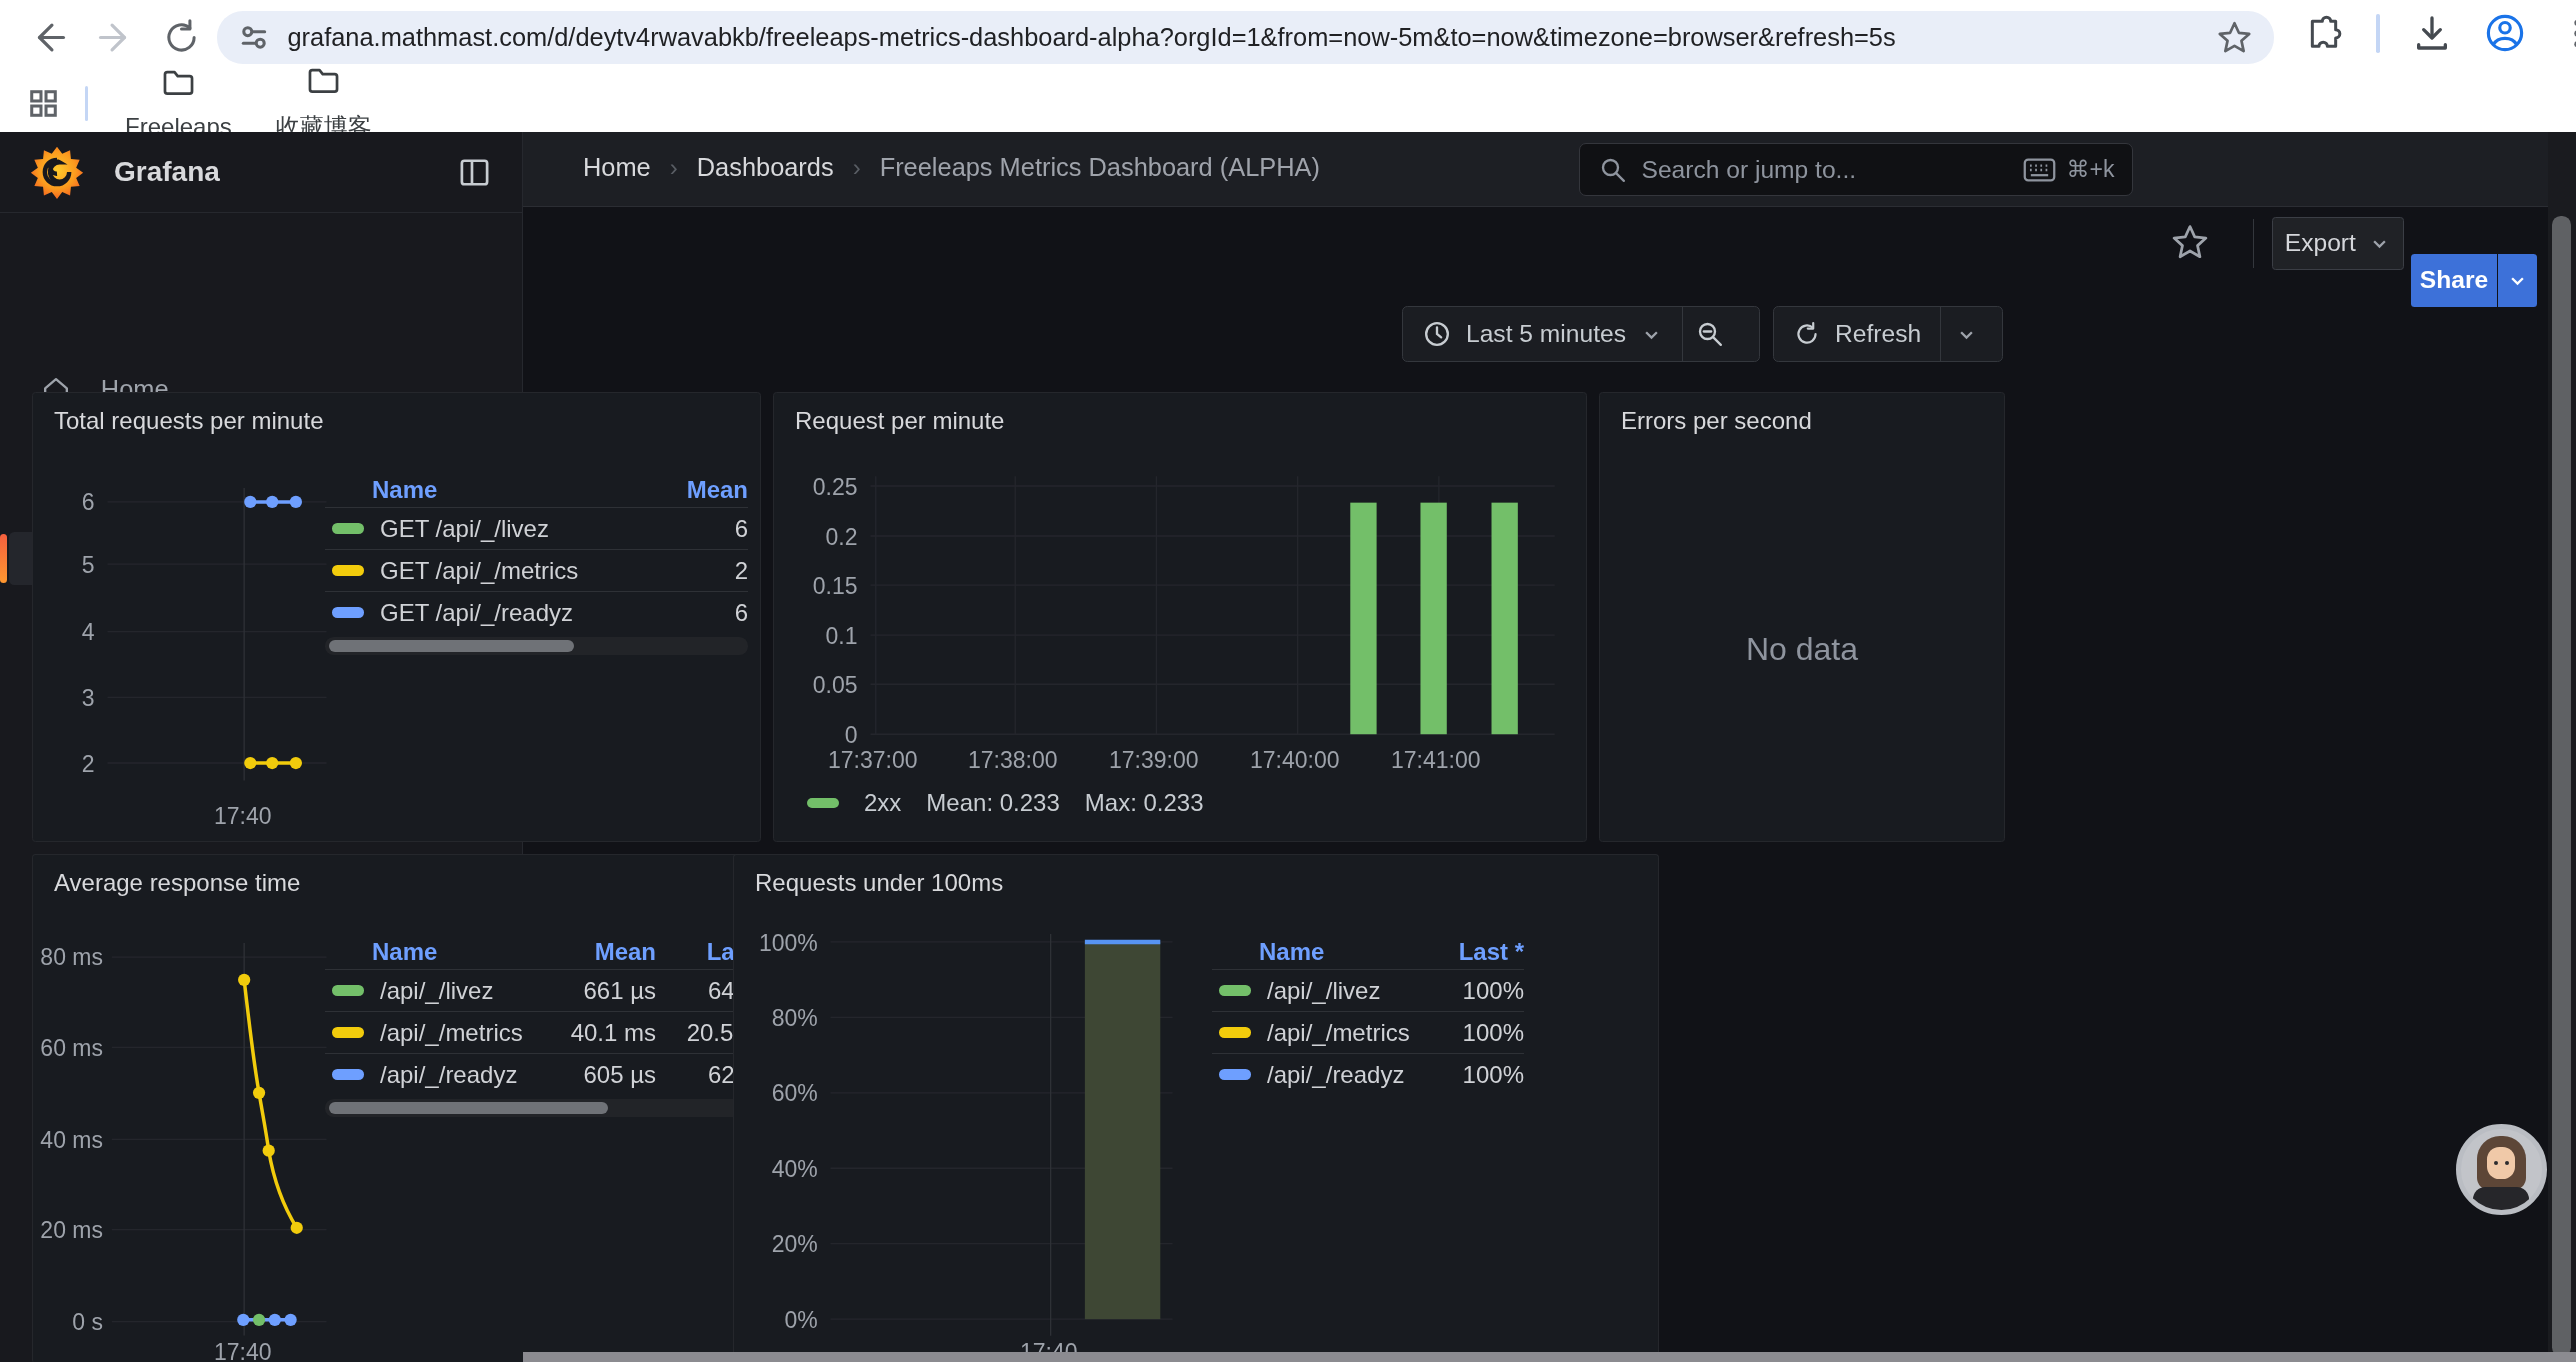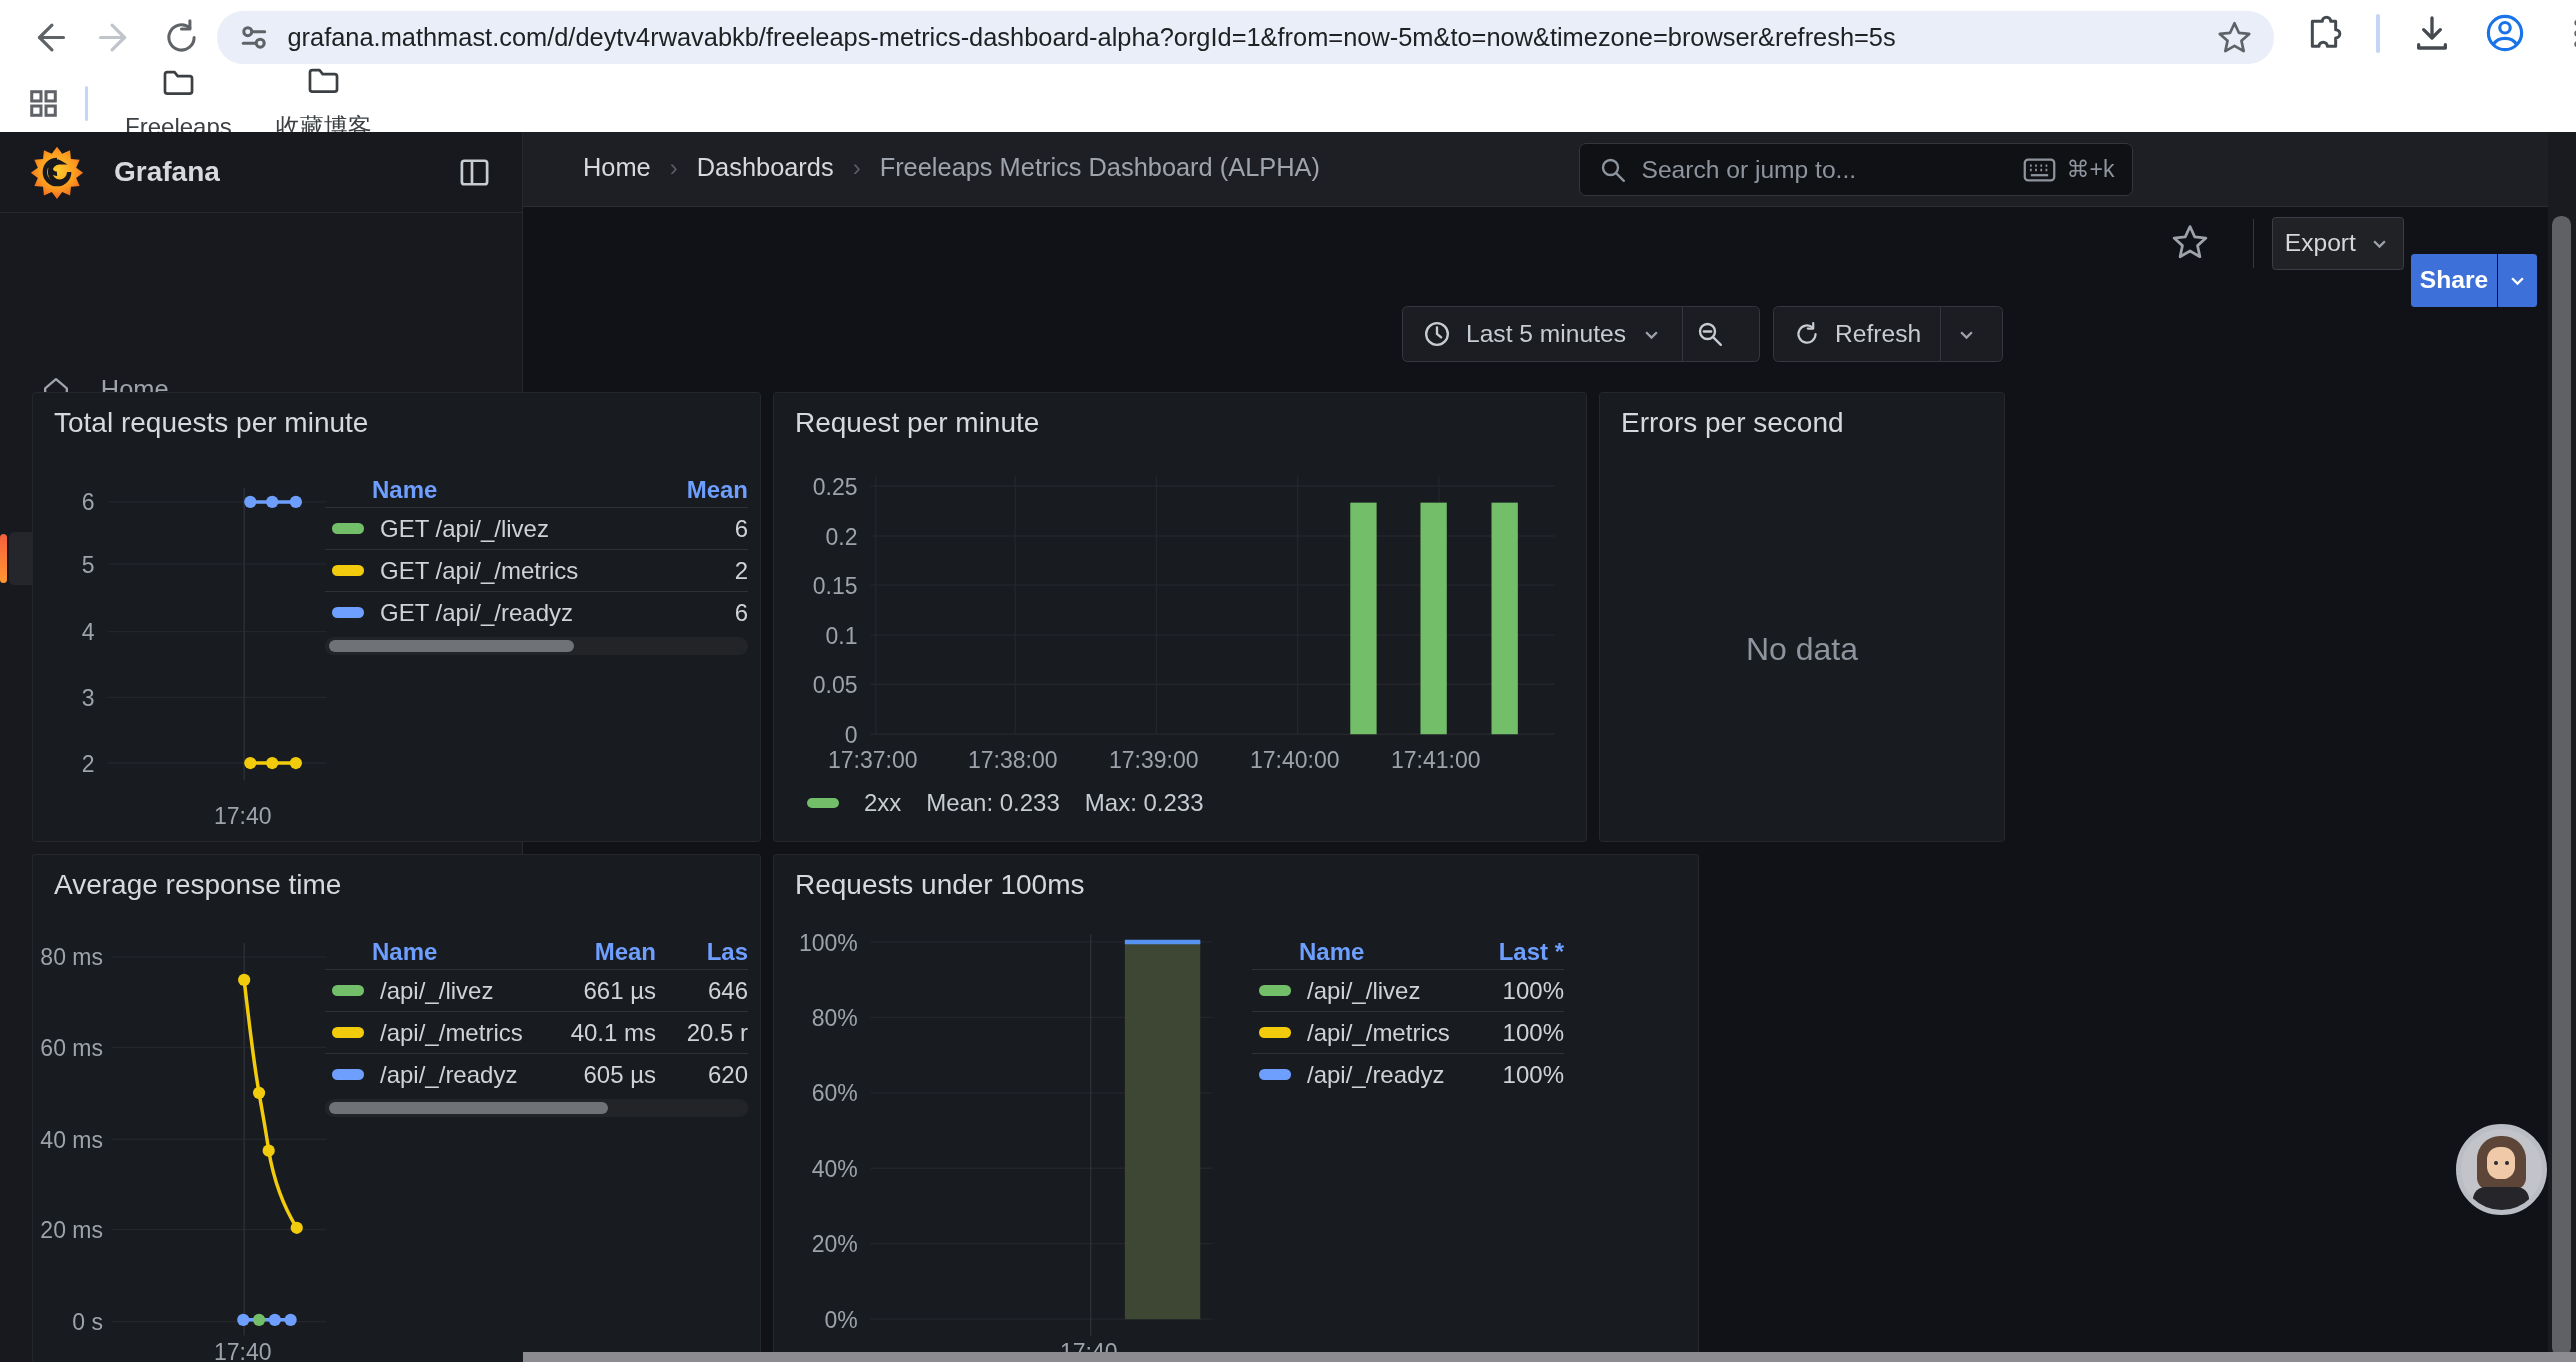--- a/index.html
+++ b/index.html
@@ -48,21 +48,21 @@
   .btn { display:flex; align-items:center; justify-content:center; font-size:24.6px; border-radius:3.5px; }
   .btn-secondary { background:#202226; border:0.9px solid #3b3e45; color:#d5d7db; }
   .btn-primary { background:#3d71d9; color:#ffffff; font-weight:700;margin-top:37px; }
 
   
   .tool-group { background:#1b1d22; border:0.9px solid #34373d; border-radius:5.3px; color:#c7ccd1; display:flex; align-items:center; font-size:24.6px; }
   .tg-sep { width:0.9px; height:100%; background:#34373d; }
 
   
   .panel { background:#181b20; border:0.9px solid #25272c; border-radius:3.5px; }
-  .panel-title { position:absolute; left:21px; top:14px; font-size:28px; font-weight:500; color:#d8d9dc; }
+  .panel-title { position:absolute; left:21px; top:14px; font-size:24px; font-weight:500; color:#d8d9dc; }
   .tick { position:absolute; color:#9ea3ab; font-size:23px; }
   .tick.r { text-align:right; }
   .legend-table { position:absolute; font-size:24px; color:#d0d2d6; }
   .lt-row { position:absolute; left:0; right:0; display:flex; align-items:center; }
   .lt-head { color:#6e9fff; font-weight:700; }
   .lt-div { position:absolute; left:0; right:0; height:0.9px; background:#2e3136; }
   .pill { width:32px; height:10.5px; border-radius:5.3px; margin-right:16px; flex:none; }
   .c-green { background:#73bf69; } .c-yellow { background:#f2cc0c; } .c-blue { background:#6e9fff; }
   .lt-name { flex:1; white-space:nowrap; overflow:hidden; }
   .lt-val { text-align:right; white-space:nowrap; }
@@ -513,21 +513,21 @@
           <span class="lt-name">/api/_/readyz</span>
           <span class="lt-val" style="width:123px;">605 µs</span>
           <span class="lt-val" style="width:92px;">620</span>
         </div>
         <div class="lt-scroll" style="top:163px;">
           <span class="lt-thumb" style="width:66%;"></span>
         </div>
       </div>
     </div>
 
-    <div class="abs panel" style="left:773px; top:722px; width:926px; height:509px; border-bottom:none;">
+    <div class="abs panel" style="left:733px; top:722px; width:926px; height:509px; border-bottom:none;">
       <span class="panel-title">Requests under 100ms</span>
       <svg class="abs" style="left:0;top:0;" width="814" height="509" viewBox="0 0 928 580">
         <g stroke="#24262c" stroke-width="1.5">
           <line x1="110" y1="99" x2="500" y2="99"></line>
             <line x1="110" y1="185" x2="500" y2="185"></line>
             <line x1="110" y1="271" x2="500" y2="271"></line>
             <line x1="110" y1="357" x2="500" y2="357"></line>
             <line x1="110" y1="443" x2="500" y2="443"></line>
             <line x1="110" y1="529" x2="500" y2="529"></line>
         </g>

